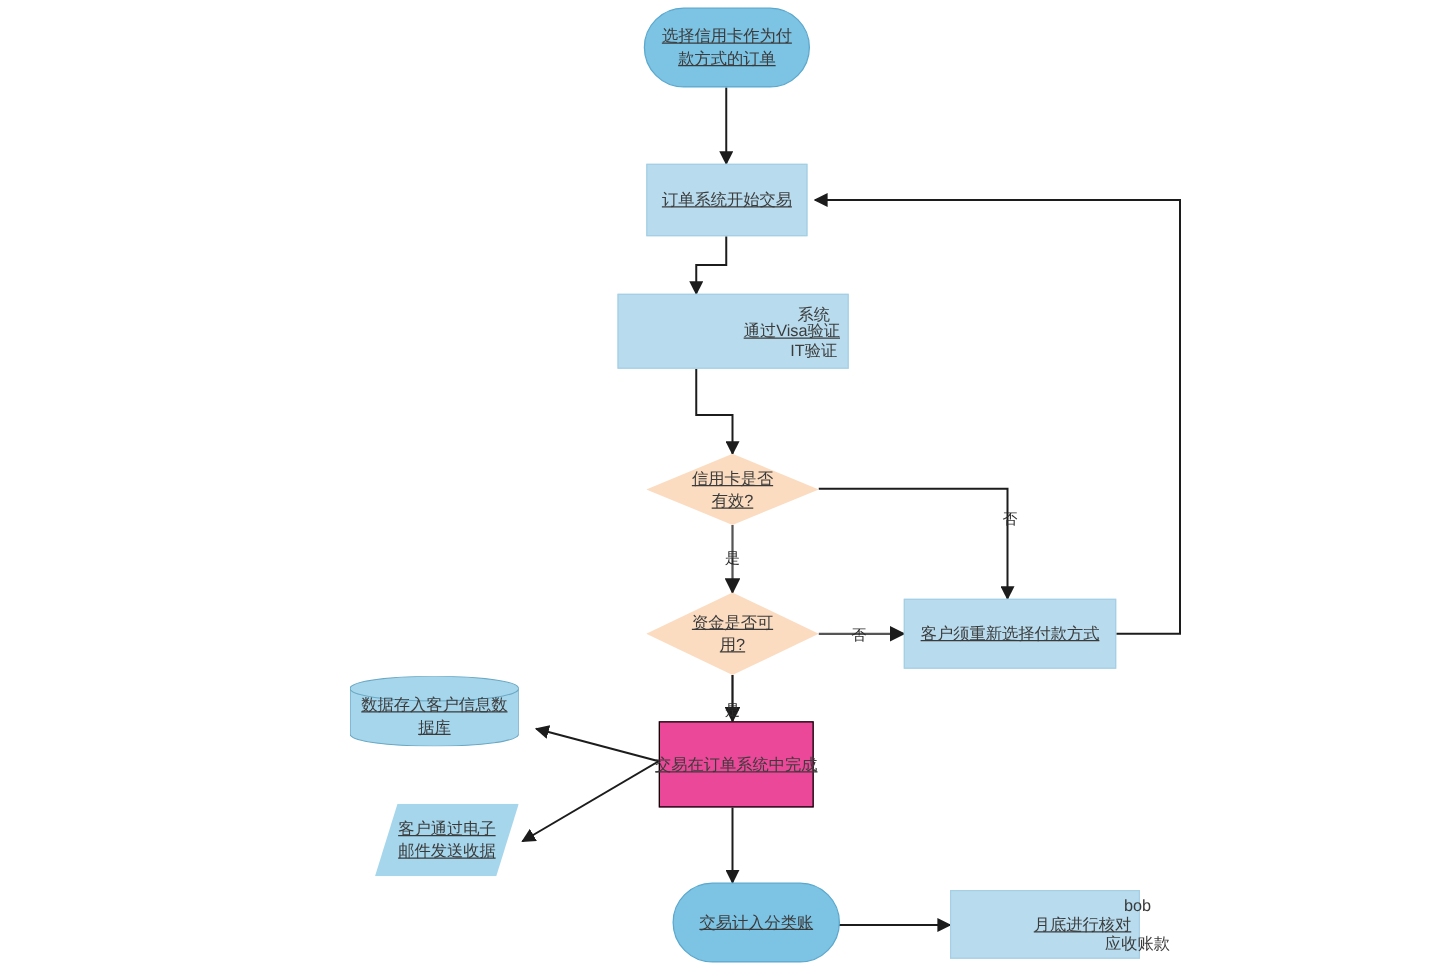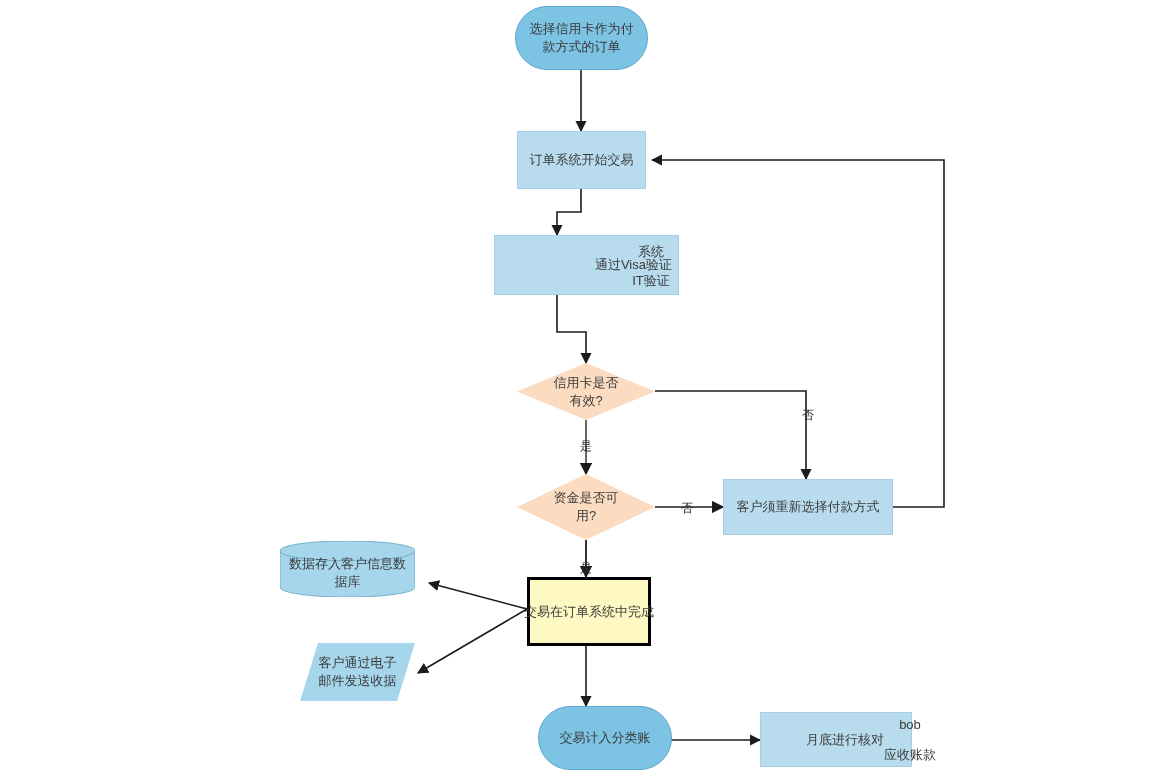--- a/index.html
+++ b/index.html
@@ -43,39 +43,40 @@
   .sh-terminator {
     background: #7cc3e4;
     border: 1px solid #5aa8cd;
     border-radius: 34px;
   }
   .sh-process {
     background: #b8dcee;
     border: 1px solid #a4cfe4;
   }
   .sh-process-alt {
-    background: #fef9c3;
-    border: 3px solid #000000;
+    background: #ec4899;
+    border: 1px solid #000000;
   }
   .sh-decision {
     background: transparent;
     border: none;
   }
   .sh-database {
     background: transparent;
     border: none;
   }
   .sh-parallelogram {
     background: transparent;
     border: none;
   }
   .node .label {
     position: relative;
     z-index: 3;
     padding: 0 6px;
+    text-decoration: underline;
   }
   
   .side-note {
     position: absolute;
     font-size: 13px;
     color: #3b3b3b;
     text-align: center;
     white-space: nowrap;
     z-index: 4;
   }
@@ -186,21 +187,21 @@
       <polygon points="18,0 115,0 97,58 0,58" fill="#a6d6ec"></polygon>
     </svg>
     <span class="label">客户通过电子
 邮件发送收据</span>
   </div>
 
   <div class="node sh-terminator" style="left:538px; top:706px; width:134px; height:64px;">
     <span class="label">交易计入分类账</span>
   </div>
 
-  <div class="node sh-process" style="left:760px; top:712px; width:152px; height:55px; justify-content:center; padding-left:18px;">
+  <div class="node sh-process" style="left:760px; top:712px; width:152px; height:55px; justify-content:flex-end; padding-left:18px;">
     <span class="label">月底进行核对</span>
   </div>
   <span class="side-note" style="left:880px; top:717px; width:60px;">bob</span>
   <span class="side-note" style="left:875px; top:746px; width:70px;">应收账款</span>
 
   <span class="edge-label vertical" style="left:799px; top:400px;">否</span>
 
   <span class="edge-label" style="left:580px; top:438px;">是</span>
 
   <span class="edge-label" style="left:681px; top:500px;">否</span>

